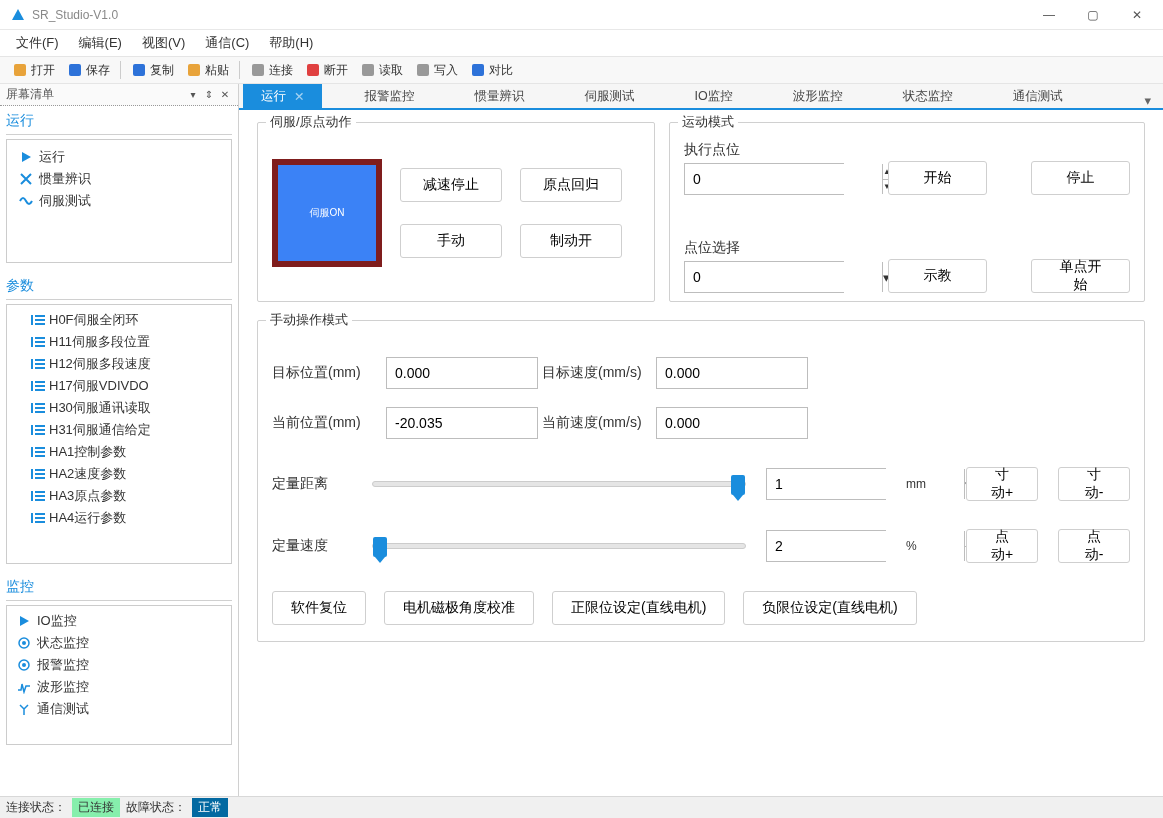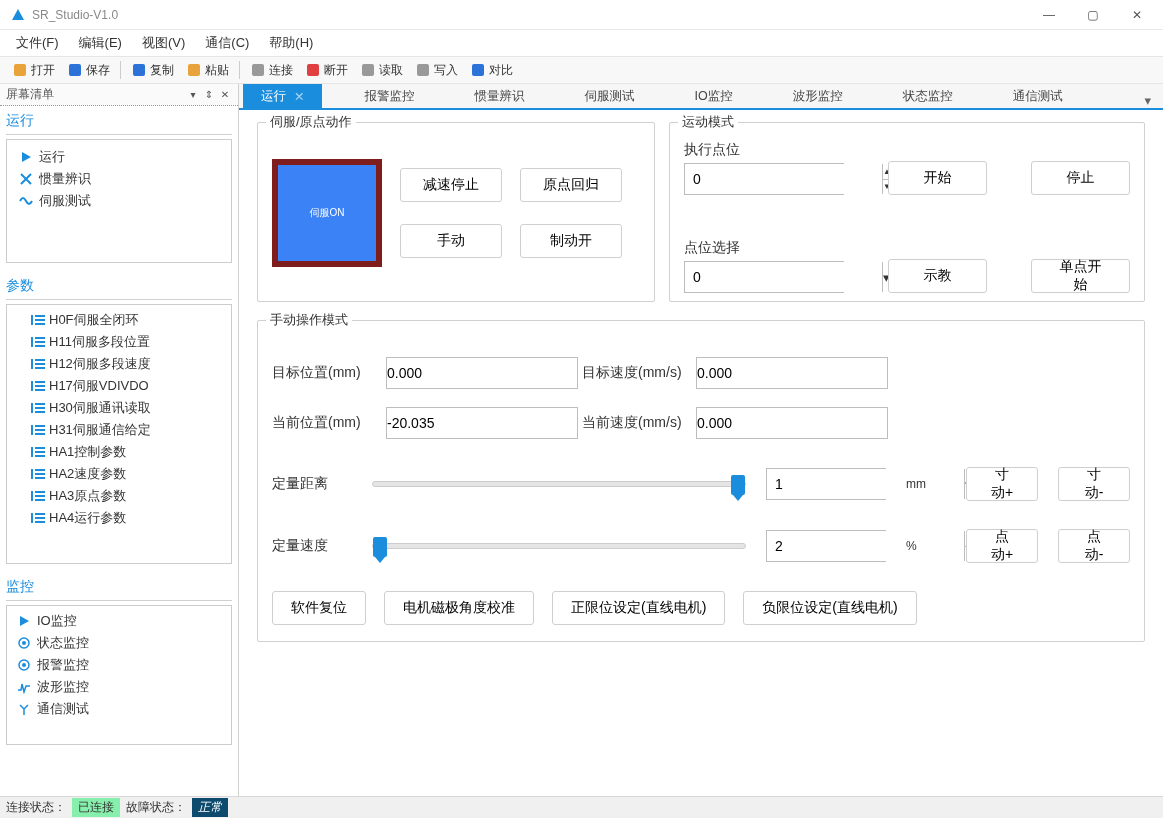--- a/index.html
+++ b/index.html
@@ -51,34 +51,34 @@
 .num-input-wrap input { flex: 1; border: none; padding: 0 8px; font-size: 14px; outline: none; }
 .spin-btns { width: 16px; display: flex; flex-direction: column; border-left: 1px solid #bdbdbd; }
 .spin-btns div { flex: 1; display: flex; align-items: center; justify-content: center; font-size: 8px; cursor: pointer; border-bottom: 1px solid #bdbdbd; }
 .spin-btns div:last-child { border-bottom: none; }
 .select-wrap { width: 160px; height: 32px; border: 1px solid #bdbdbd; display: flex; background: #fff; }
 .select-wrap input { flex: 1; border: none; padding: 0 8px; font-size: 14px; outline: none; }
 .select-wrap .drop { width: 18px; display: flex; align-items: center; justify-content: center; border-left: 1px solid #bdbdbd; cursor: pointer; }
 .gb3 { margin-top: 18px; min-height: 280px; }
 .manual-row { display: flex; align-items: center; gap: 4px; margin: 18px 0; }
 .manual-row .lbl { width: 110px; }
-.text-input { width: 192px; height: 32px; border: 1px solid #bdbdbd; padding: 0 0; background: #fff; font-size: 14px; }
+.text-input { width: 152px; height: 32px; border: 1px solid #bdbdbd; padding: 0 8px; background: #fff; font-size: 14px; }
 .slider-row { display: flex; align-items: center; gap: 20px; margin: 28px 0; }
 .slider-row .lbl { width: 80px; }
 .slider-track { flex: 1; height: 6px; background: #e5e5e5; border: 1px solid #ccc; border-radius: 3px; position: relative; }
 .slider-thumb { position: absolute; top: -7px; width: 14px; height: 20px; background: #1a8ddd; border-radius: 2px; cursor: pointer; }
 .slider-thumb::after { content:""; position:absolute; bottom:-6px; left:2px; border-left:5px solid transparent; border-right:5px solid transparent; border-top:6px solid #1a8ddd; }
 .unit-lbl { width: 40px; font-size: 12px; }
 .btn-sm { width: 72px; }
 .btn-row { display: flex; gap: 18px; margin-top: 16px; }
 .btn-wide { padding: 0 18px; }
 .statusbar { height: 22px; background: #f0f0f0; border-top: 1px solid #d8d8d8; display: flex; align-items: center; padding: 0 6px; font-size: 12px; gap: 6px; }
 .status-badge { padding: 1px 6px; }
 .badge-green { background: #86efac; }
-.badge-grey { background: #0c4a6e; color: #fff; font-style: italic; }
+.badge-grey { background: #0369a1; color: #fff; }
 </style>
 </head>
 <body>
 
 <div class="titlebar">
   <span class="app-icon">
     <svg viewBox="0 0 16 16">
         <polygon points="8,2 14,13 2,13" fill="#1a8ddd"></polygon>
       </svg>
   </span>

